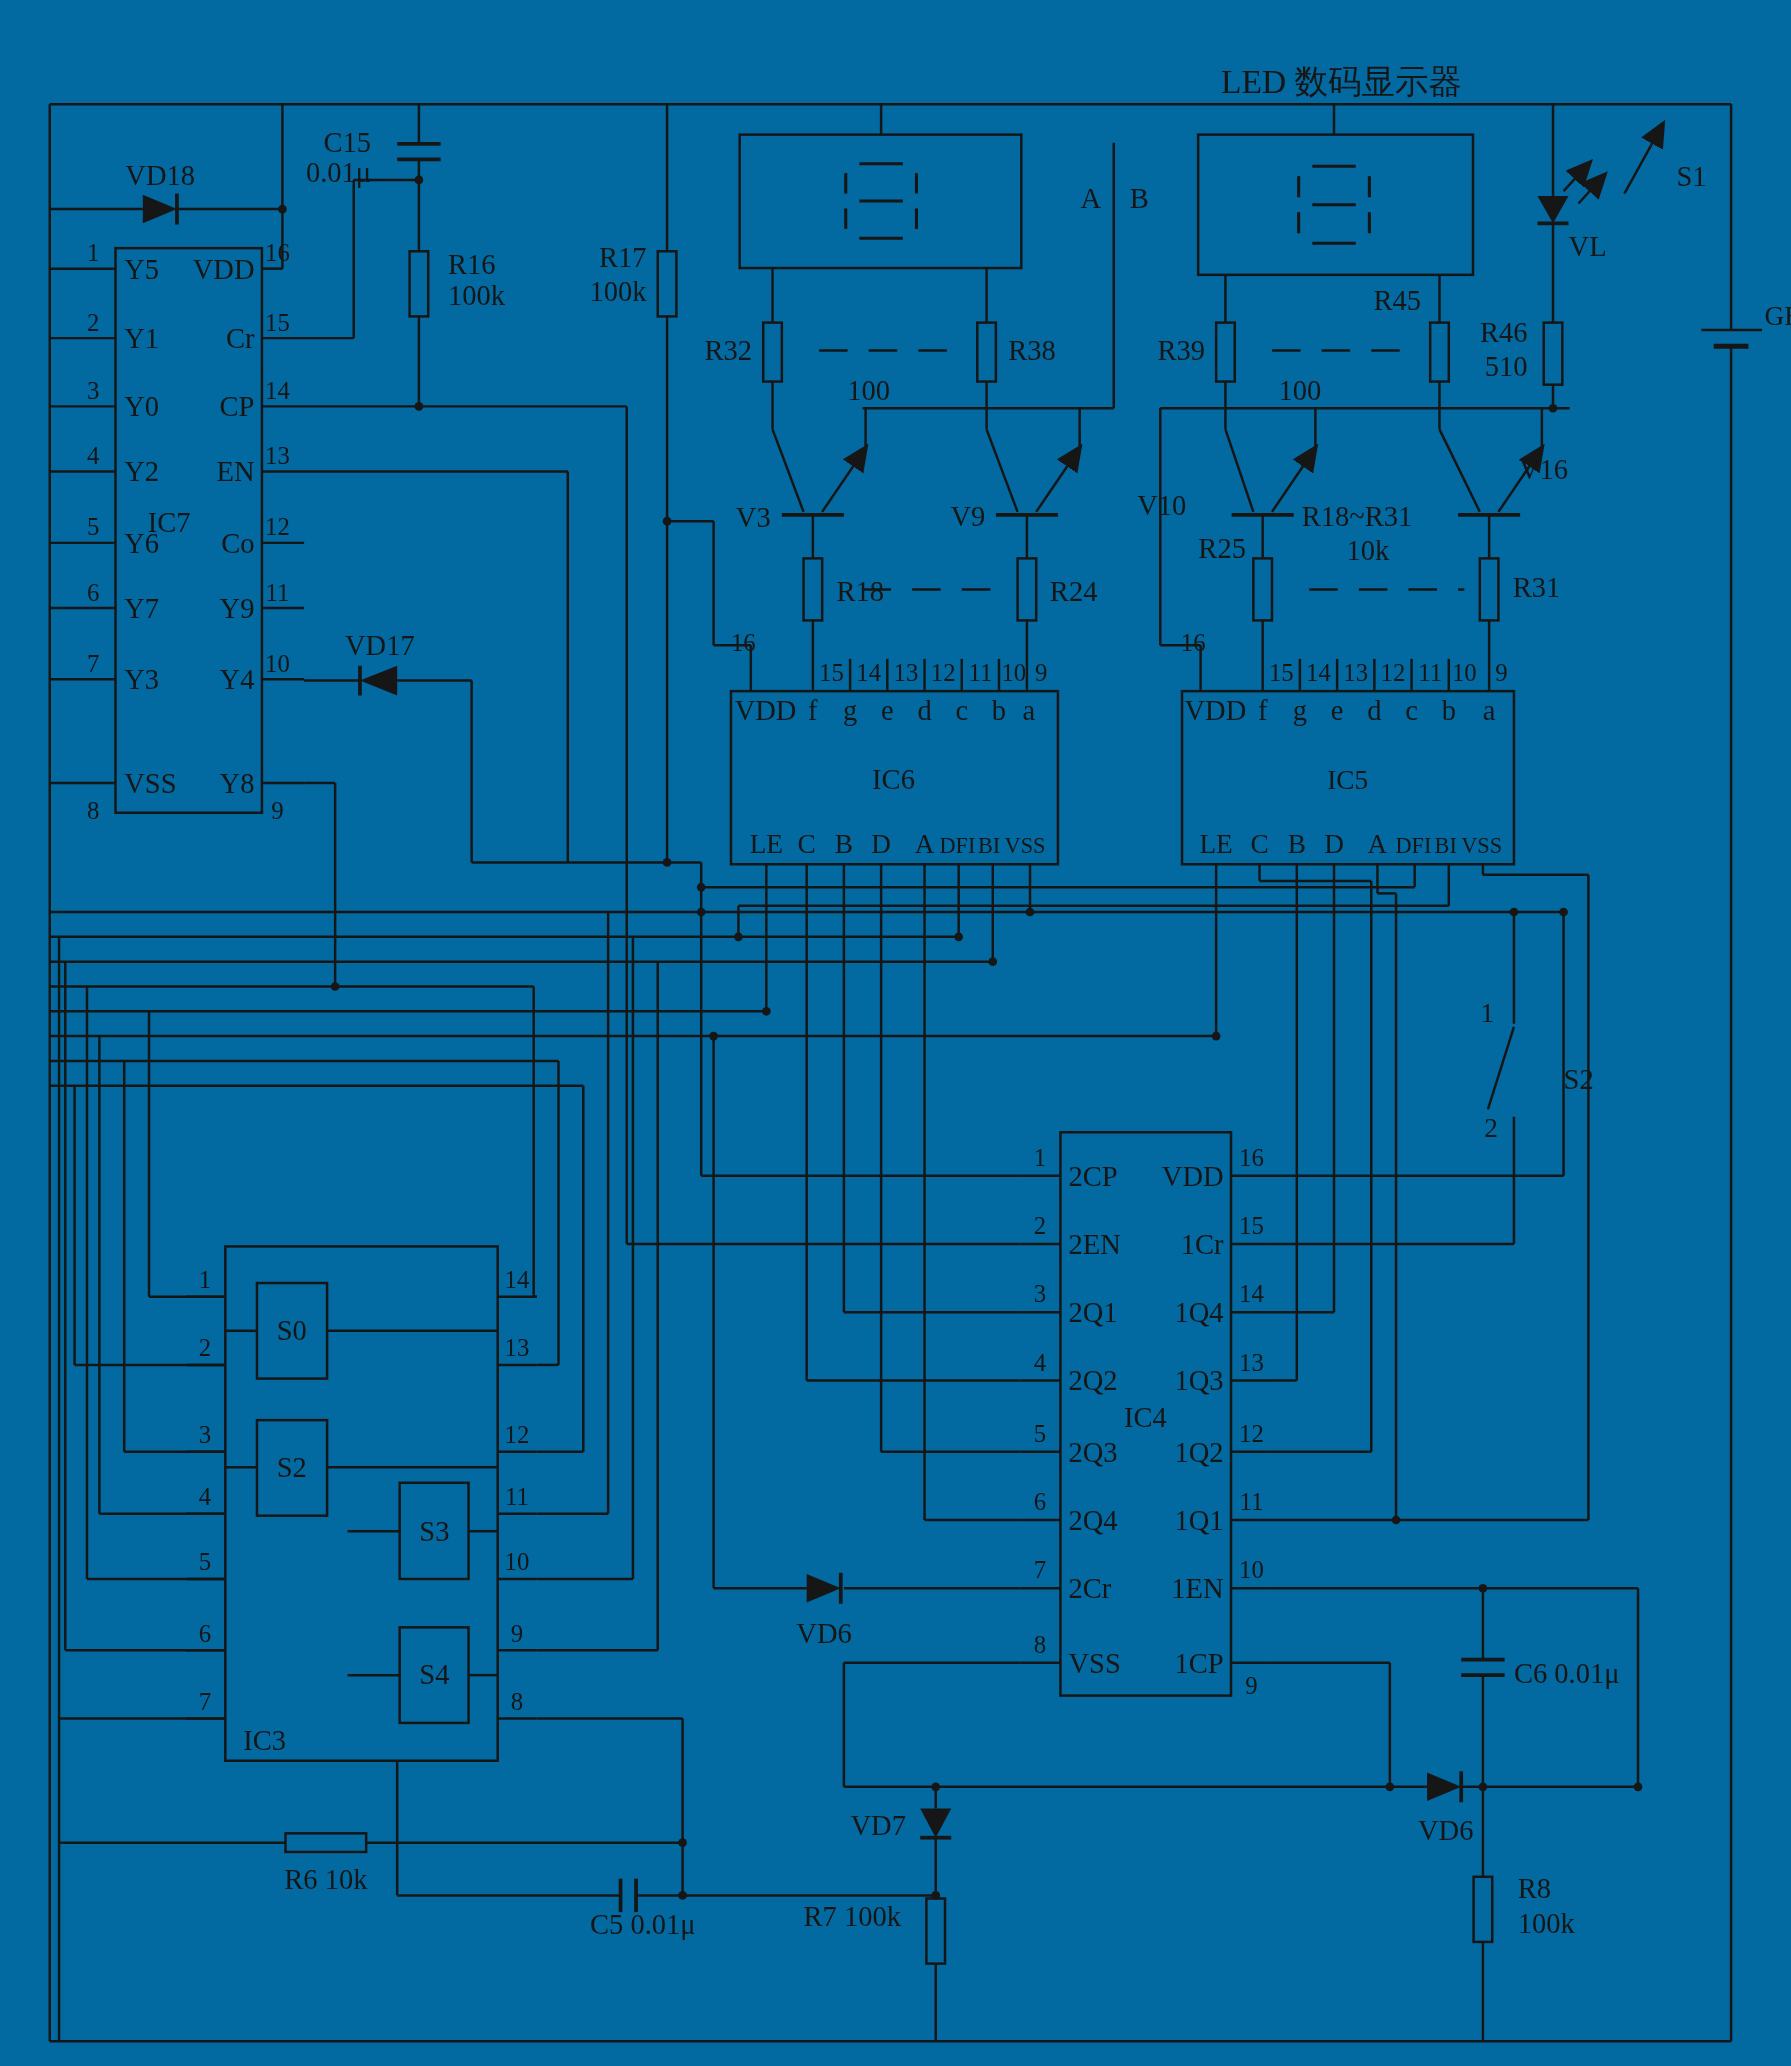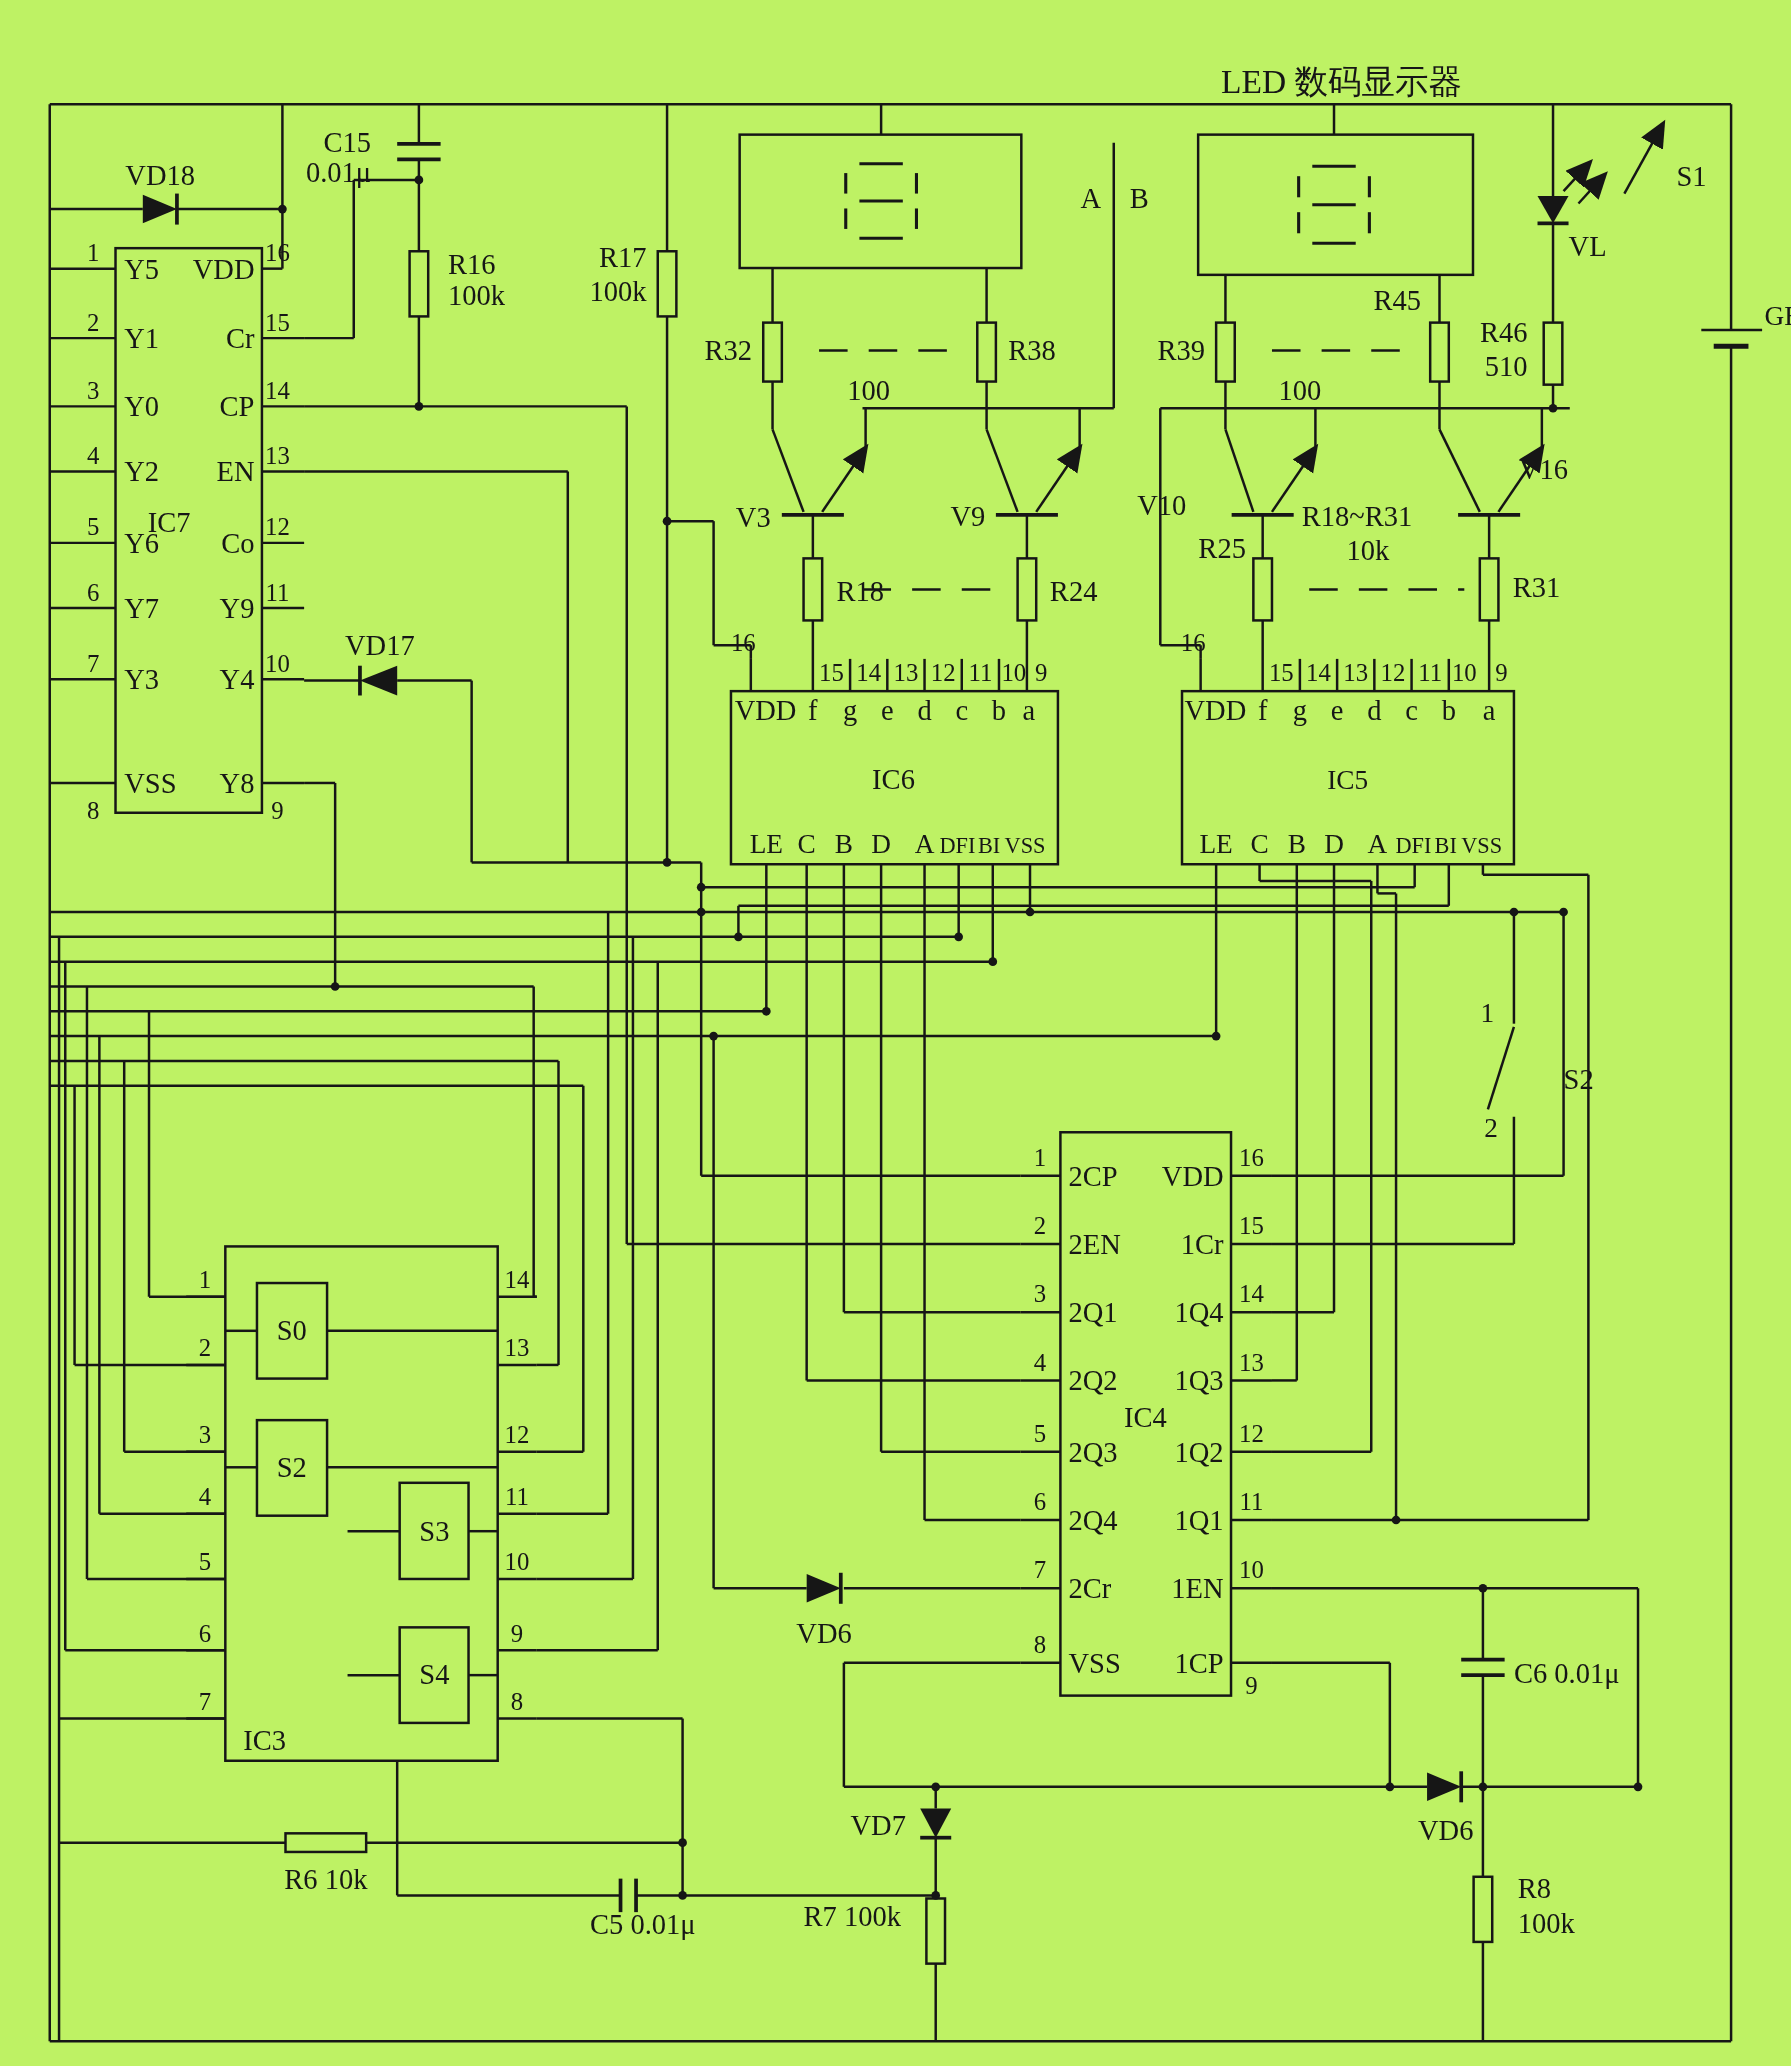--- a/index.html
+++ b/index.html
@@ -1,16 +1,16 @@
 <!DOCTYPE html>
 <html style="font-size:10px"><head>
 <meta charset="utf-8">
 <style>
   html,body{margin:0;padding:0;background:#e9e7e0;}
-  .page{width:1792px;height:2066px;background:#bef264;position:relative;overflow:hidden;}
+  .page{width:1792px;height:2066px;background:#0369a1;position:relative;overflow:hidden;}
   svg{display:block;}
   svg line, svg rect, svg polyline, svg path.wire{stroke:#161616;stroke-width:4;fill:none;}
   svg .w5{stroke-width:5;} svg .w6{stroke-width:6;} svg .w8{stroke-width:8;}
   svg .dash{stroke-dasharray:46 34;}
   svg polygon{fill:#161616;stroke:none;}
   svg circle.j{fill:#161616;stroke:none;}
   text{font-family:"Liberation Serif","DejaVu Serif",serif;fill:#161616;}
   .s36{font-size:36px;} .s40{font-size:40px;} .s44{font-size:44px;} .s46{font-size:46px;} .s54{font-size:54px;}
   .mid{text-anchor:middle;} .end{text-anchor:end;}
 </style>

